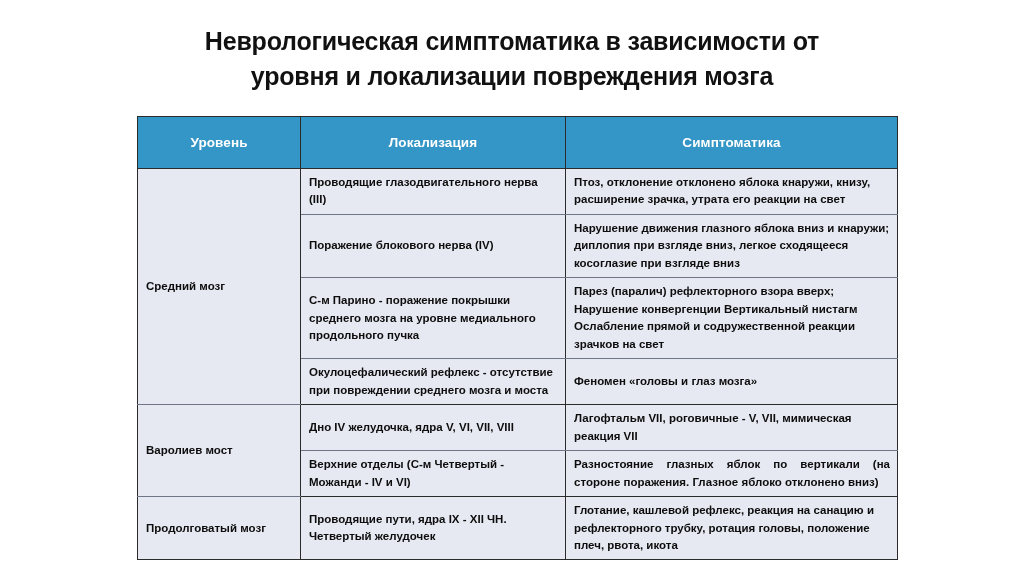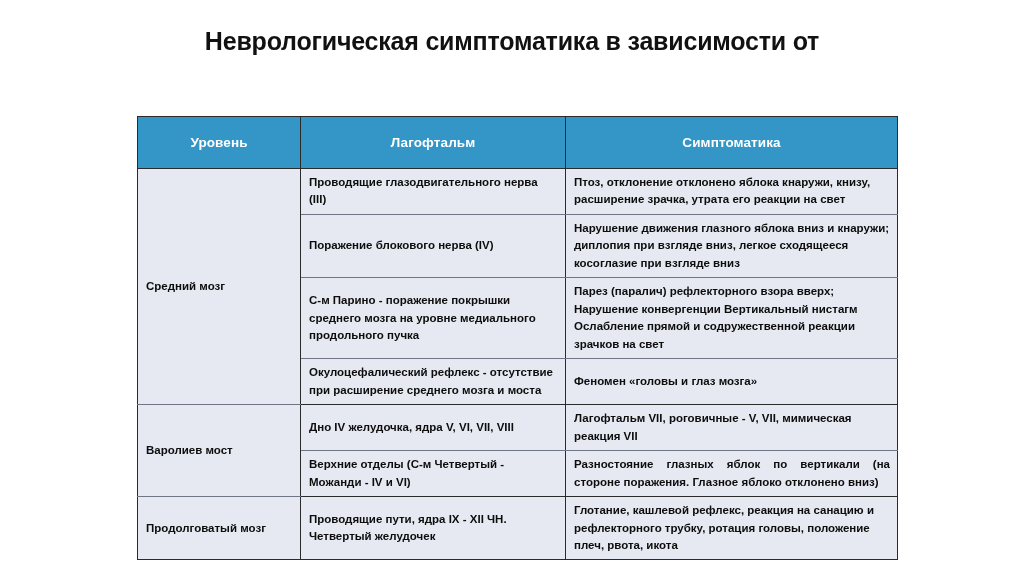--- a/index.html
+++ b/index.html
@@ -104,53 +104,54 @@
     border-bottom-color: #2b2b2b;
   }
 </style>
 </head>
 <body>
 
 <div class="page">
 
   <div class="title-block">
     <div class="title-line">Неврологическая симптоматика в зависимости от</div>
+    <div class="title-line">уровня и локализации повреждения мозга</div>
   </div>
 
   <div class="table-wrap">
     <table class="sym-table">
       <colgroup>
         <col class="c1">
           <col class="c2">
           <col class="c3">
       </colgroup>
       <thead>
         <tr>
           <th>Уровень</th>
-          <th>Лагофтальм</th>
+          <th>Локализация</th>
           <th>Симптоматика</th>
         </tr>
       </thead>
       <tbody>
 
         <tr>
           <td class="lvl" rowspan="4">Средний мозг</td>
           <td class="loc">Проводящие глазодвигательного нерва (III)</td>
           <td class="sym">Птоз, отклонение отклонено яблока кнаружи, книзу, расширение зрачка, утрата его реакции на свет</td>
         </tr>
         <tr>
           <td class="loc">Поражение блокового нерва (IV)</td>
           <td class="sym">Нарушение движения глазного яблока вниз и кнаружи; диплопия при взгляде вниз, легкое сходящееся косоглазие при взгляде вниз</td>
         </tr>
         <tr>
           <td class="loc">С-м Парино - поражение покрышки среднего мозга на уровне медиального продольного пучка</td>
           <td class="sym">Парез (паралич) рефлекторного взора вверх; Нарушение конвергенции Вертикальный нистагм Ослабление прямой и содружественной реакции зрачков на свет</td>
         </tr>
         <tr class="group-end">
-          <td class="loc">Окулоцефалический рефлекс - отсутствие при расширение среднего мозга и моста</td>
+          <td class="loc">Окулоцефалический рефлекс - отсутствие при повреждении среднего мозга и моста</td>
           <td class="sym">Феномен «головы и глаз мозга»</td>
         </tr>
 
         <tr>
           <td class="lvl" rowspan="2">Варолиев мост</td>
           <td class="loc">Дно IV желудочка, ядра V, VI, VII, VIII</td>
           <td class="sym">Лагофтальм VII, роговичные - V, VII,  мимическая реакция VII</td>
         </tr>
         <tr class="group-end">
           <td class="loc">Верхние отделы (С-м Четвертый - Можанди - IV и VI)</td>

